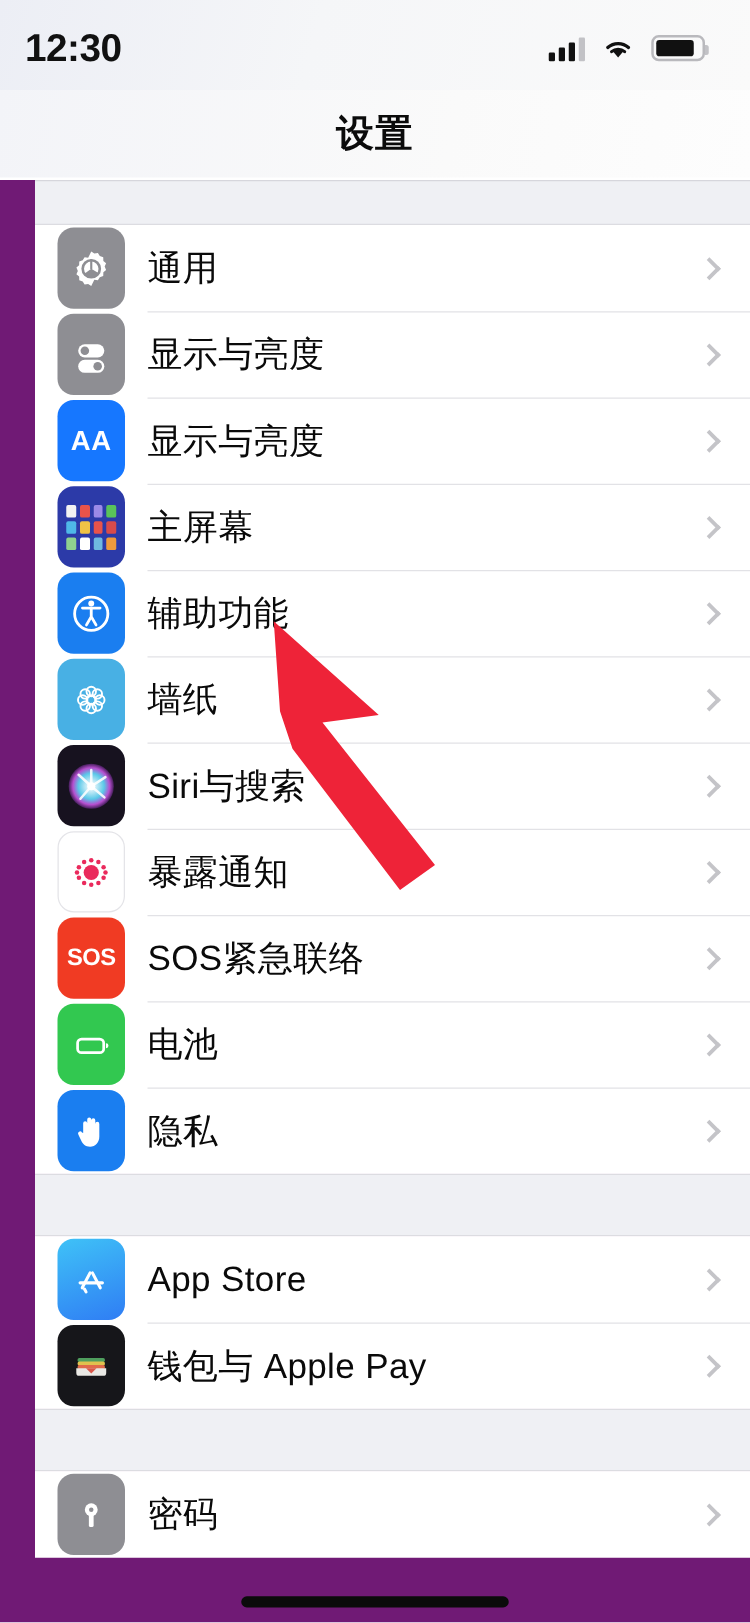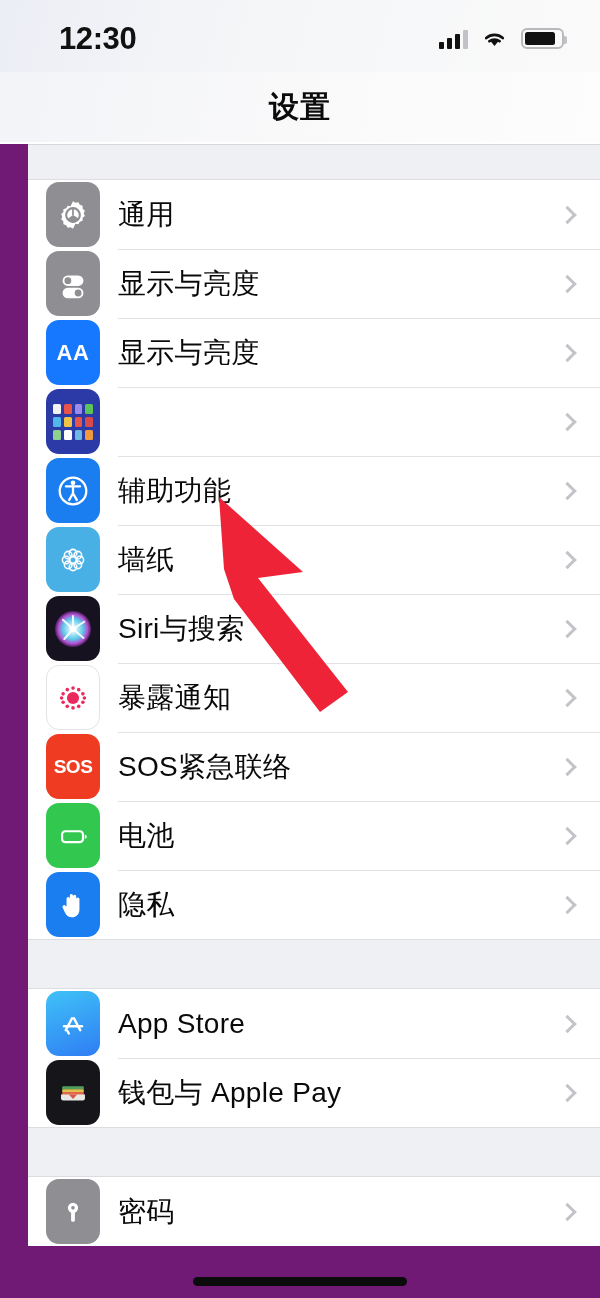--- a/index.html
+++ b/index.html
@@ -16,21 +16,21 @@
     overflow: hidden;
   }
 
   
   .statusbar {
     position: absolute; top: 0; left: 0;
     width: 600px; height: 72px;
     background: linear-gradient(105deg,#eceef5 0%, #f5f6f8 42%, #fafafa 100%);
     display: flex; align-items: center;
     justify-content: space-between;
-    padding: 0 36px 0 59px;
+    padding: 0 36px 0 20px;
   }
   .sb-time {
     font-size: 31px; font-weight: 700;
     letter-spacing: -0.4px; color: #111;
     line-height: 1;
     padding-top: 4px;
   }
   .sb-right { display: flex; align-items: center; gap: 13px; padding-top: 5px; }
   .bars { display: flex; align-items: flex-end; gap: 3px; height: 20px; }
   .bars i { display:block; width: 5px; background:#111; border-radius: 1px; }
@@ -228,20 +228,21 @@
             <span style="background:#4fb8e8"></span>
               <span style="background:#f0c246"></span>
               <span style="background:#e8534a"></span>
               <span style="background:#d84b4b"></span>
             <span style="background:#8fd18f"></span>
               <span style="background:#ffffff"></span>
               <span style="background:#6fb8e0"></span>
               <span style="background:#ef9a3c"></span>
           </div>
         </div>
+        <div class="row-label">主屏幕</div>
         <span class="chev"></span>
       </div>
 
       <div class="row">
         <div class="icon-wrap ic-acc">
           <svg viewBox="0 0 40 40" width="38" height="38">
             <circle cx="20" cy="20" r="14" fill="none" stroke="#ffffff" stroke-width="2.4"></circle>
             <circle cx="20" cy="11.4" r="2.5" fill="#ffffff"></circle>
             <path d="M12.6 15.2 h14.8" stroke="#ffffff" stroke-width="2.4" stroke-linecap="round"></path>
             <path d="M20 15.2 v7.2 l-4 7.0 M20 22.4 l4 7.0" stroke="#ffffff" stroke-width="2.4" fill="none" stroke-linecap="round"></path>

